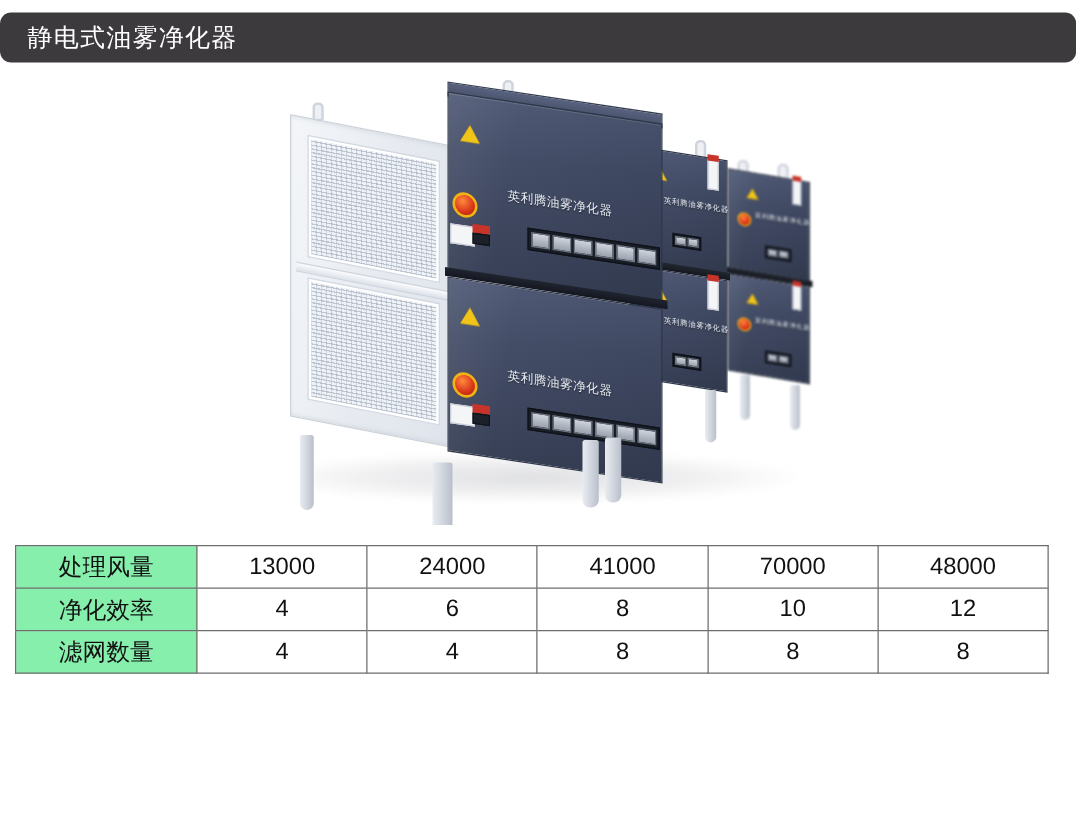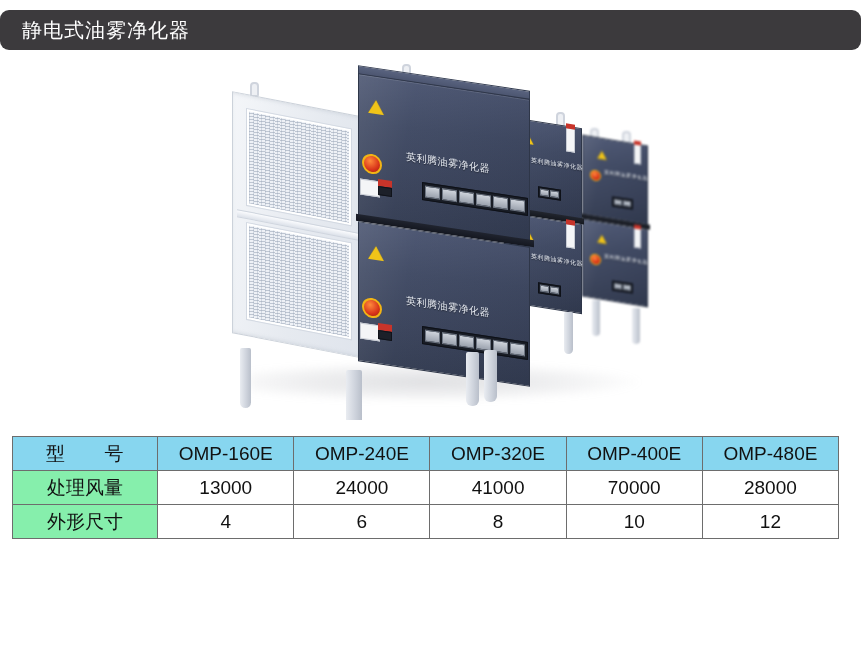--- a/index.html
+++ b/index.html
@@ -450,44 +450,44 @@
   <table class="spec">
     <colgroup>
       <col class="c0">
         <col class="cx">
         <col class="cx">
         <col class="cx">
         <col class="cx">
         <col class="cx">
     </colgroup>
     <tbody>
-      <tr>
-        <td class="hdr-label wide-gap">型　　号</td>
-        <td class="hdr-model">OMP-160E</td>
-        <td class="hdr-model">OMP-240E</td>
-        <td class="hdr-model">OMP-320E</td>
-        <td class="hdr-model">OMP-400E</td>
-        <td class="hdr-model">OMP-480E</td>
-      </tr>
 
       <tr>
         <td class="row-label">处理风量</td>
         <td class="val">13000</td>
         <td class="val">24000</td>
         <td class="val">41000</td>
         <td class="val">70000</td>
-        <td class="val">28000</td>
+        <td class="val">48000</td>
       </tr>
 
 
       <tr>
-        <td class="row-label">外形尺寸</td>
+        <td class="row-label">净化效率</td>
         <td class="val">4</td>
         <td class="val">6</td>
         <td class="val">8</td>
         <td class="val">10</td>
         <td class="val">12</td>
       </tr>
 
+      <tr>
+        <td class="row-label">滤网数量</td>
+        <td class="val">4</td>
+        <td class="val">4</td>
+        <td class="val">8</td>
+        <td class="val">8</td>
+        <td class="val">8</td>
+      </tr>
 
     </tbody>
   </table>
 </div>
 
 </body></html>

